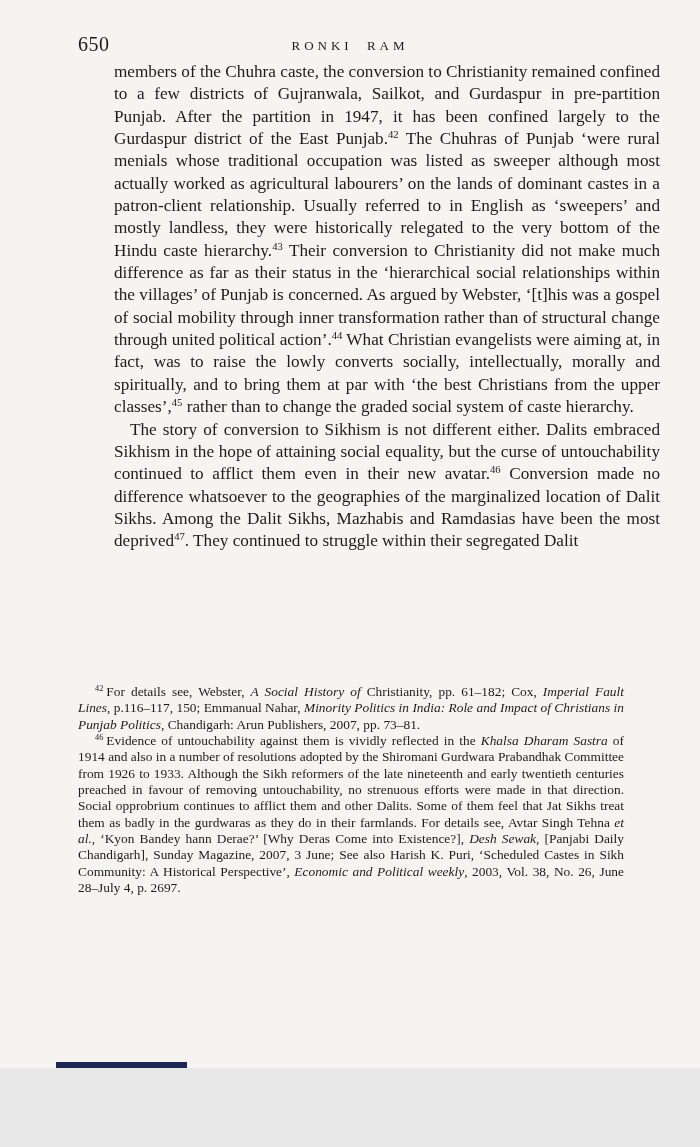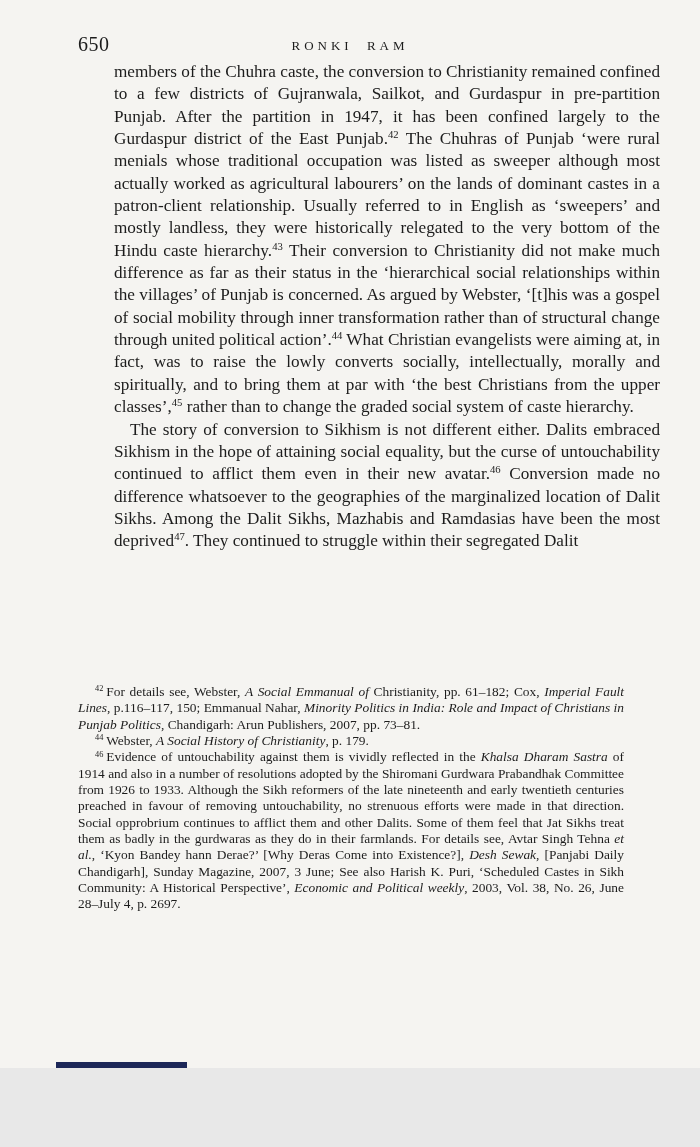--- a/index.html
+++ b/index.html
@@ -98,22 +98,21 @@
   <div class="page-number">650</div>
 
   <div class="running-head">RONKI RAM</div>
 
   <div class="body-text">
       <p class=""><span>members of the Chuhra caste, the conversion to Christianity remained confined to a few districts of Gujranwala, Sailkot, and Gurdaspur in pre-partition Punjab. After the partition in 1947, it has been confined largely to the Gurdaspur district of the East Punjab.</span><sup>42</sup><span> The Chuhras of Punjab ‘were rural menials whose traditional occupation was listed as sweeper although most actually worked as agricultural labourers’ on the lands of dominant castes in a patron-client relationship. Usually referred to in English as ‘sweepers’ and mostly landless, they were historically relegated to the very bottom of the Hindu caste hierarchy.</span><sup>43</sup><span> Their conversion to Christianity did not make much difference as far as their status in the ‘hierarchical social relationships within the villages’ of Punjab is concerned. As argued by Webster, ‘[t]his was a gospel of social mobility through inner transformation rather than of structural change through united political action’.</span><sup>44</sup><span> What Christian evangelists were aiming at, in fact, was to raise the lowly converts socially, intellectually, morally and spiritually, and to bring them at par with ‘the best Christians from the upper classes’,</span><sup>45</sup><span> rather than to change the graded social system of caste hierarchy.</span></p>
       <p class="indent"><span>The story of conversion to Sikhism is not different either. Dalits embraced Sikhism in the hope of attaining social equality, but the curse of untouchability continued to afflict them even in their new avatar.</span><sup>46</sup><span> Conversion made no difference whatsoever to the geographies of the marginalized location of Dalit Sikhs. Among the Dalit Sikhs, Mazhabis and Ramdasias have been the most deprived</span><sup>47</sup><span>. They continued to struggle within their segregated Dalit</span></p>
     </div>
 
   <div class="footnotes">
-      <p><sup>42</sup><span>For details see, Webster, </span><em>A Social Emmanual of</em><span> Christianity, pp. 61–182; Cox, </span><em>Imperial Fault Lines</em><span>, p.116–117, 150; Emmanual Nahar, </span><em>Minority Politics in India: Role and Impact of Christians in Punjab Politics</em><span>, Chandigarh: Arun Publishers, 2007, pp. 73–81.</span></p>
-      <p><sup>44</sup><span>Webster, </span><em>A Social History of Christianity</em><span>, p. 179.</span></p>
+      <p><sup>42</sup><span>For details see, Webster, </span><em>A Social History of</em><span> Christianity, pp. 61–182; Cox, </span><em>Imperial Fault Lines</em><span>, p.116–117, 150; Emmanual Nahar, </span><em>Minority Politics in India: Role and Impact of Christians in Punjab Politics</em><span>, Chandigarh: Arun Publishers, 2007, pp. 73–81.</span></p>
       <p><sup>46</sup><span>Evidence of untouchability against them is vividly reflected in the </span><em>Khalsa Dharam Sastra</em><span> of 1914 and also in a number of resolutions adopted by the Shiromani Gurdwara Prabandhak Committee from 1926 to 1933. Although the Sikh reformers of the late nineteenth and early twentieth centuries preached in favour of removing untouchability, no strenuous efforts were made in that direction. Social opprobrium continues to afflict them and other Dalits. Some of them feel that Jat Sikhs treat them as badly in the gurdwaras as they do in their farmlands. For details see, Avtar Singh Tehna </span><em>et al.</em><span>, ‘Kyon Bandey hann Derae?’ [Why Deras Come into Existence?], </span><em>Desh Sewak</em><span>, [Panjabi Daily Chandigarh], Sunday Magazine, 2007, 3 June; See also Harish K. Puri, ‘Scheduled Castes in Sikh Community: A Historical Perspective’, </span><em>Economic and Political weekly</em><span>, 2003, Vol. 38, No. 26, June 28–July 4, p. 2697.</span></p>
     </div>
 
   <div class="footer-logo">
     <div class="logo-box">
       <span class="cam">Cambridge</span>
     </div>
   </div>
 
   <div class="footer-rule"></div>

